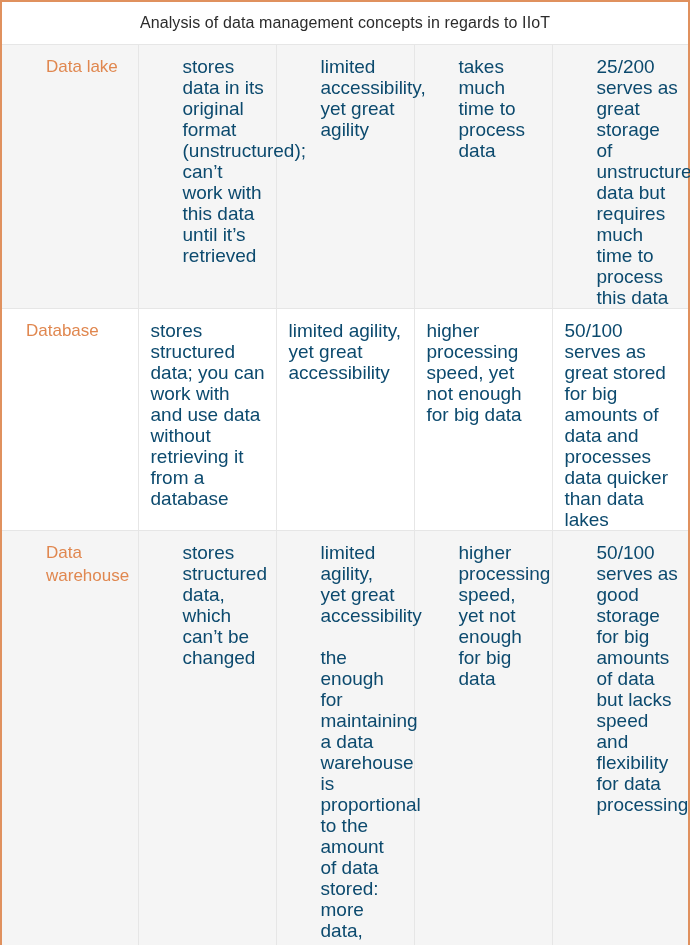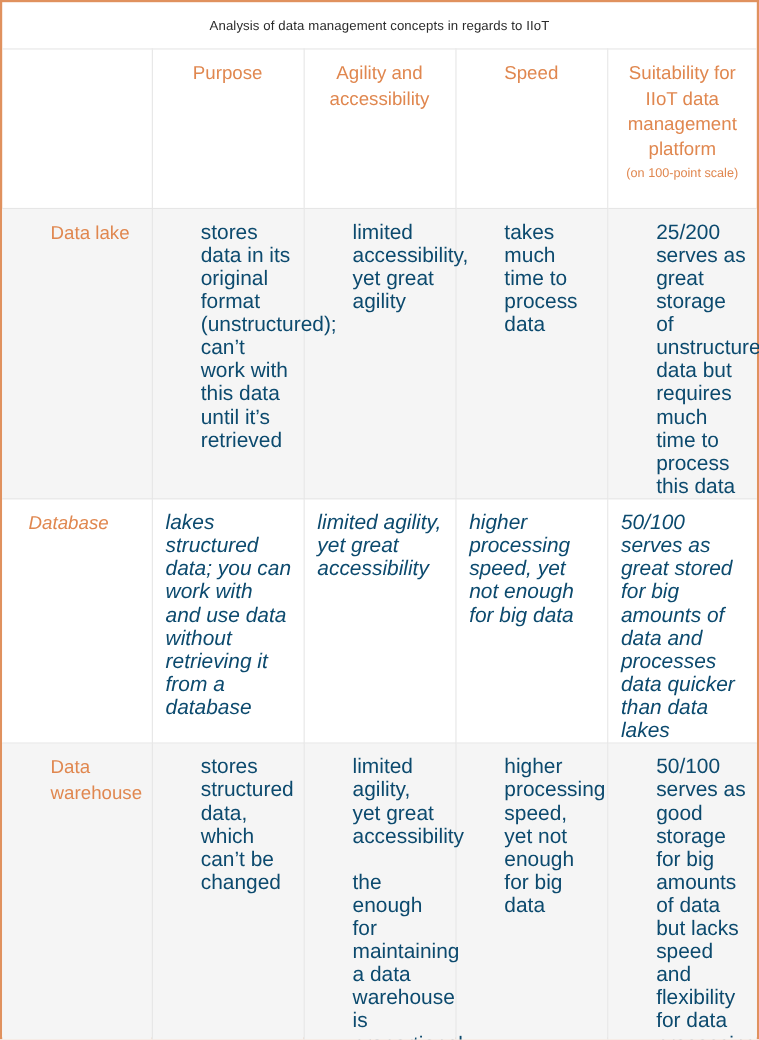--- a/index.html
+++ b/index.html
@@ -22,21 +22,21 @@
       border: 1px solid #e6e6e6;
       vertical-align: top;
       padding: 0;
     }
     tr > *:first-child { border-left: none; }
     tr > *:last-child { border-right: none; }
     .title-row th {
       height: 42px;
       border-top: none;
       font-weight: normal;
-      font-size: 12px;
+      font-size: 16px;
       color: #2b2b2b;
       vertical-align: middle;
       letter-spacing: 0.1px;
     }
     .head-row th {
       height: 134px;
       font-weight: normal;
       font-size: 17px;
       line-height: 23px;
       color: #e0874f;
@@ -57,21 +57,21 @@
     }
     .cell {
       color: #0c4a6e;
       font-size: 19px;
       line-height: 21px;
       padding: 11px 10px 0 12px;
     }
     .cell .para { display: block; }
     .cell .gap { display: block; height: 21px; }
     tr.gray td { background: #f5f5f5; padding-left: 44px; }
-    tr.white td { background: #ffffff; font-style: italic; }
+    tr.white td { background: #ffffff; }
     tr.r1 td { height: 222px; }
     tr.r2 td { height: 201px; }
     tr.r3 td { height: 305px; border-bottom: none; }
     col.c0 { width: 136px; }
     col.c1 { width: 138px; }
     col.c2 { width: 138px; }
     col.c3 { width: 138px; }
     col.c4 { width: 136px; }
   </style>
 </head>
@@ -83,45 +83,35 @@
       <col class="c0">
         <col class="c1">
         <col class="c2">
         <col class="c3">
         <col class="c4">
     </colgroup>
     <thead>
       <tr class="title-row">
         <th colspan="5">Analysis of data management concepts in regards to IIoT</th>
       </tr>
-      <tr class="head-row">
-        <th></th>
-        <th>Purpose</th>
-        <th>Agility and accessibility</th>
-        <th>Speed</th>
-        <th>
-          <span>Suitability for IIoT data management platform</span>
-          <span class="sub">(on 100-point scale)</span>
-        </th>
-      </tr>
     </thead>
     <tbody>
       <tr class="gray r1">
         <td class="row-name">Data lake</td>
         <td class="cell">stores data in its original format (unstructured); can’t work with this data until it’s retrieved</td>
         <td class="cell">limited accessibility, yet great agility</td>
         <td class="cell">takes much time to process data</td>
         <td class="cell">
           <span class="para">25/200</span>
           <span class="para">serves as great storage of unstructured data but requires much time to process this data</span>
         </td>
       </tr>
       <tr class="white r2">
         <td class="row-name">Database</td>
-        <td class="cell">lakes structured data; you can work with and use data without retrieving it from a database</td>
+        <td class="cell">stores structured data; you can work with and use data without retrieving it from a database</td>
         <td class="cell">limited agility, yet great accessibility</td>
         <td class="cell">higher processing speed, yet not enough for big data</td>
         <td class="cell">
           <span class="para">50/100</span>
           <span class="para">serves as great stored for big amounts of data and processes data quicker than data lakes</span>
         </td>
       </tr>
       <tr class="gray r3">
         <td class="row-name">Data warehouse</td>
         <td class="cell">stores structured data, which can’t be changed</td>

